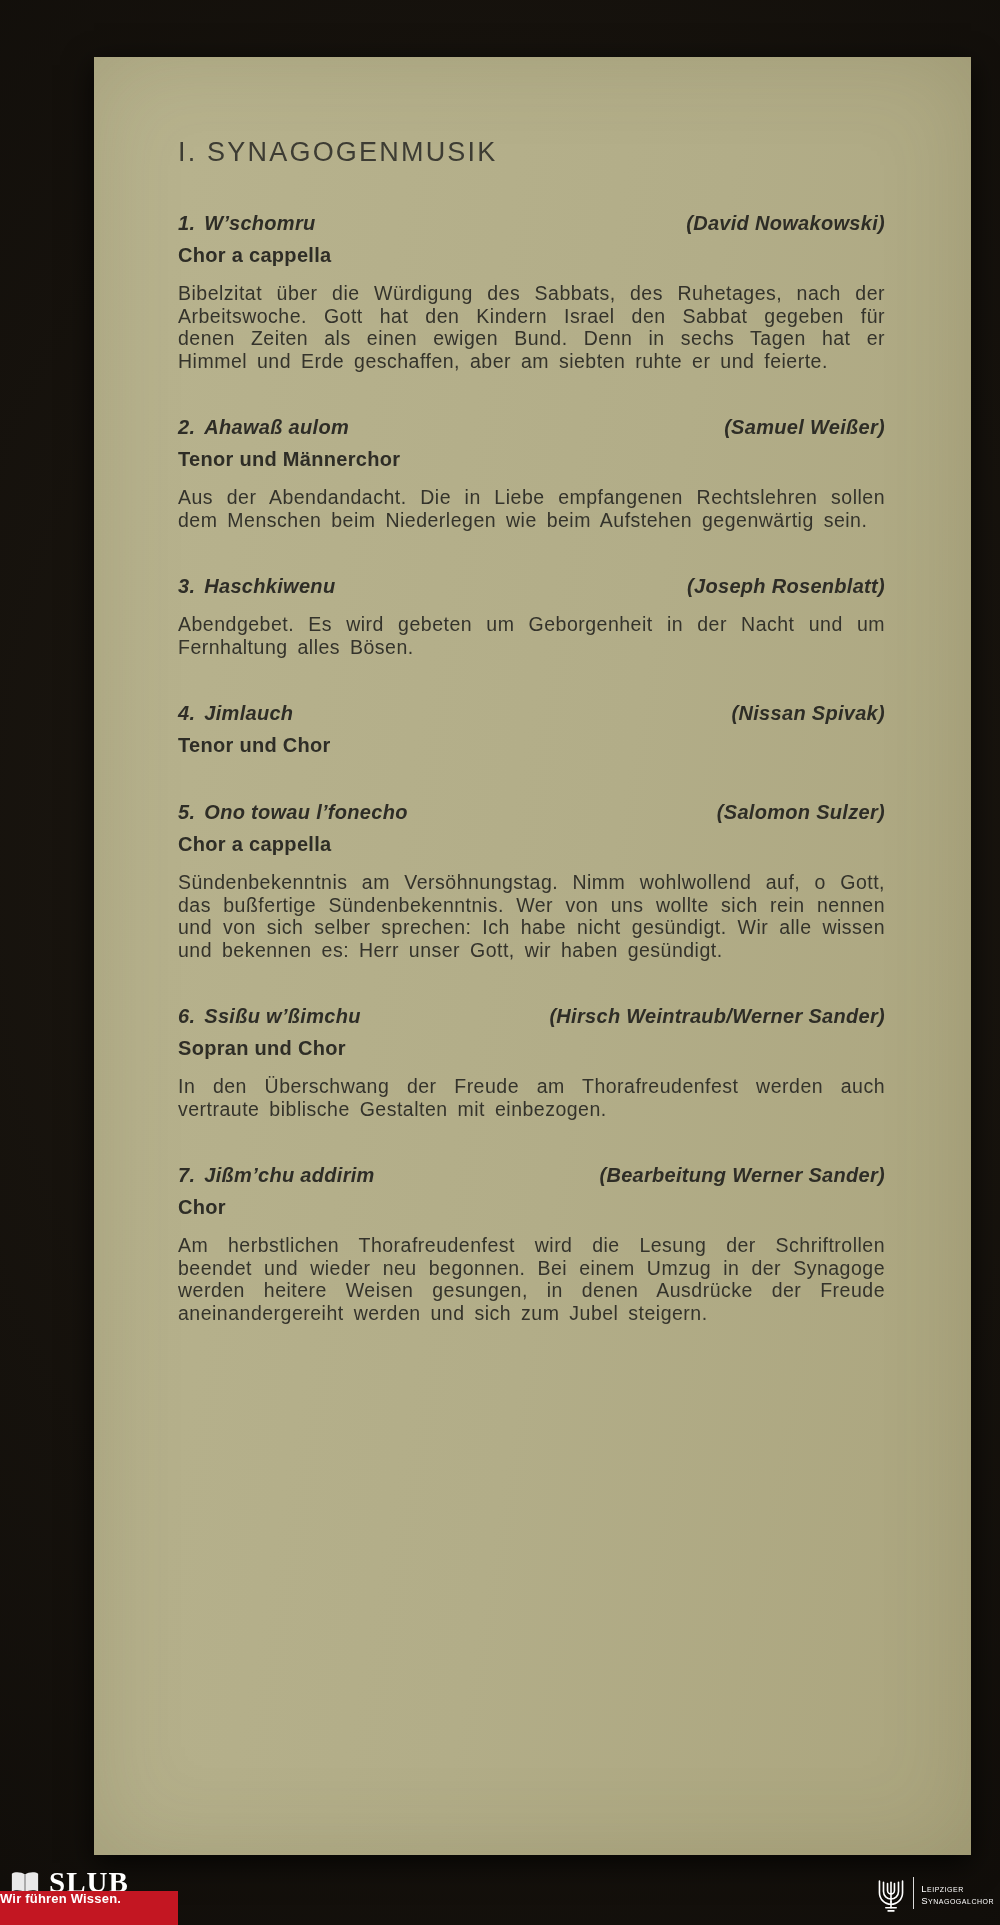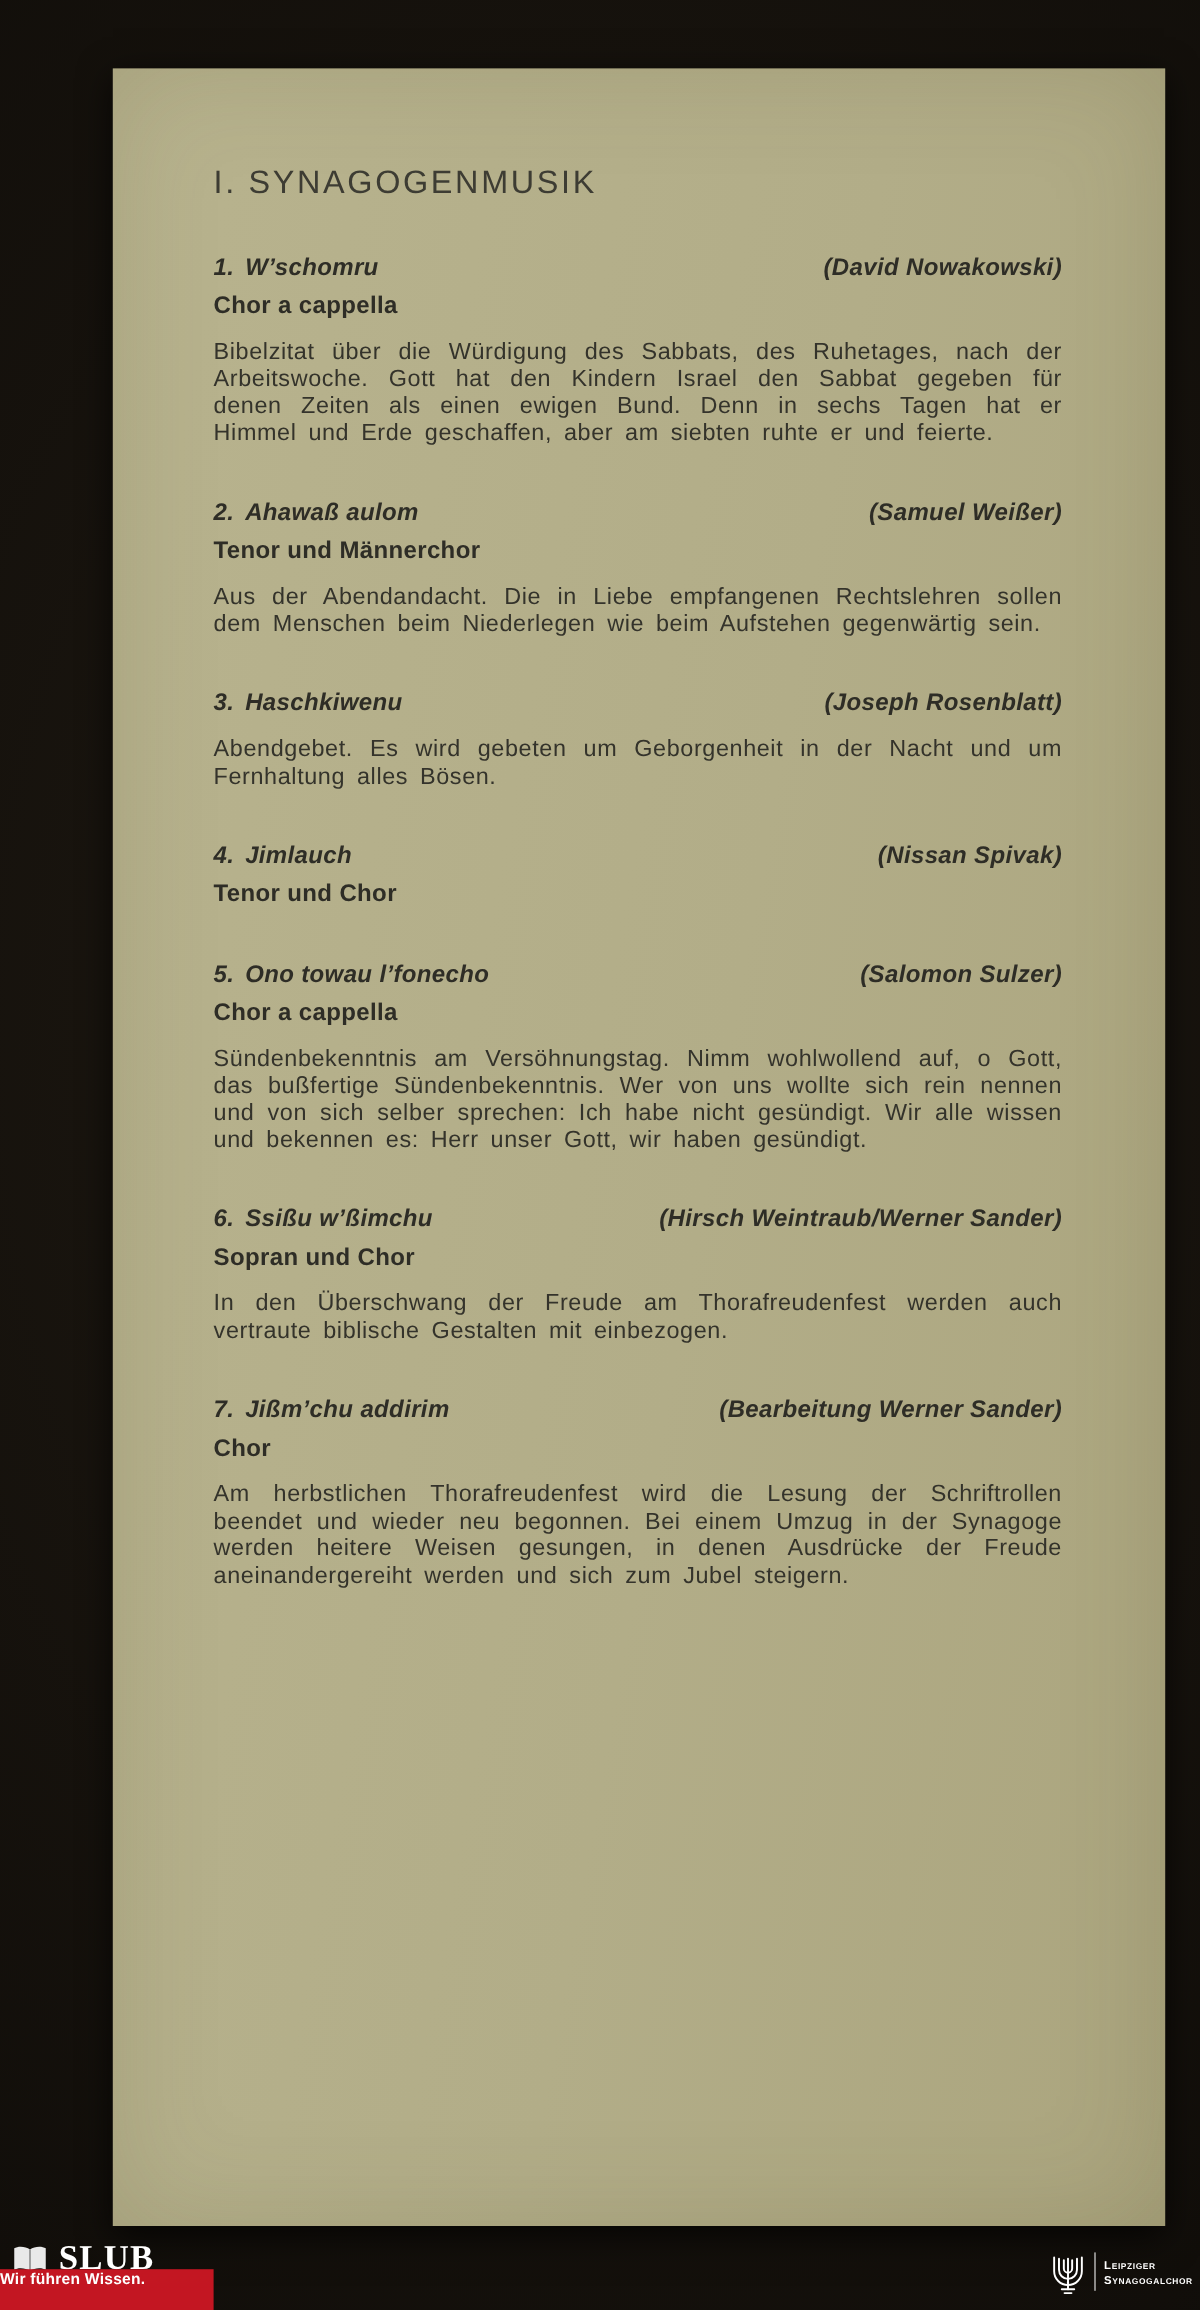--- a/index.html
+++ b/index.html
@@ -87,21 +87,20 @@
     color: #fff;
     font-weight: bold;
     font-size: 13px;
     letter-spacing: .2px;
   }
   .choir-block {
     position: absolute;
     right: 6px; bottom: 12px;
     display: flex; gap: 7px;
     color: #fff;
-    font-weight: bold;
   }
   .choir-divider {
     width: 1px; height: 32px;
     background: rgba(255,255,255,.85);
   }
   .choir-text {
     display: flex; flex-direction: column;
     justify-content: center;
     line-height: 1.3;
     font-size: 9.5px;

